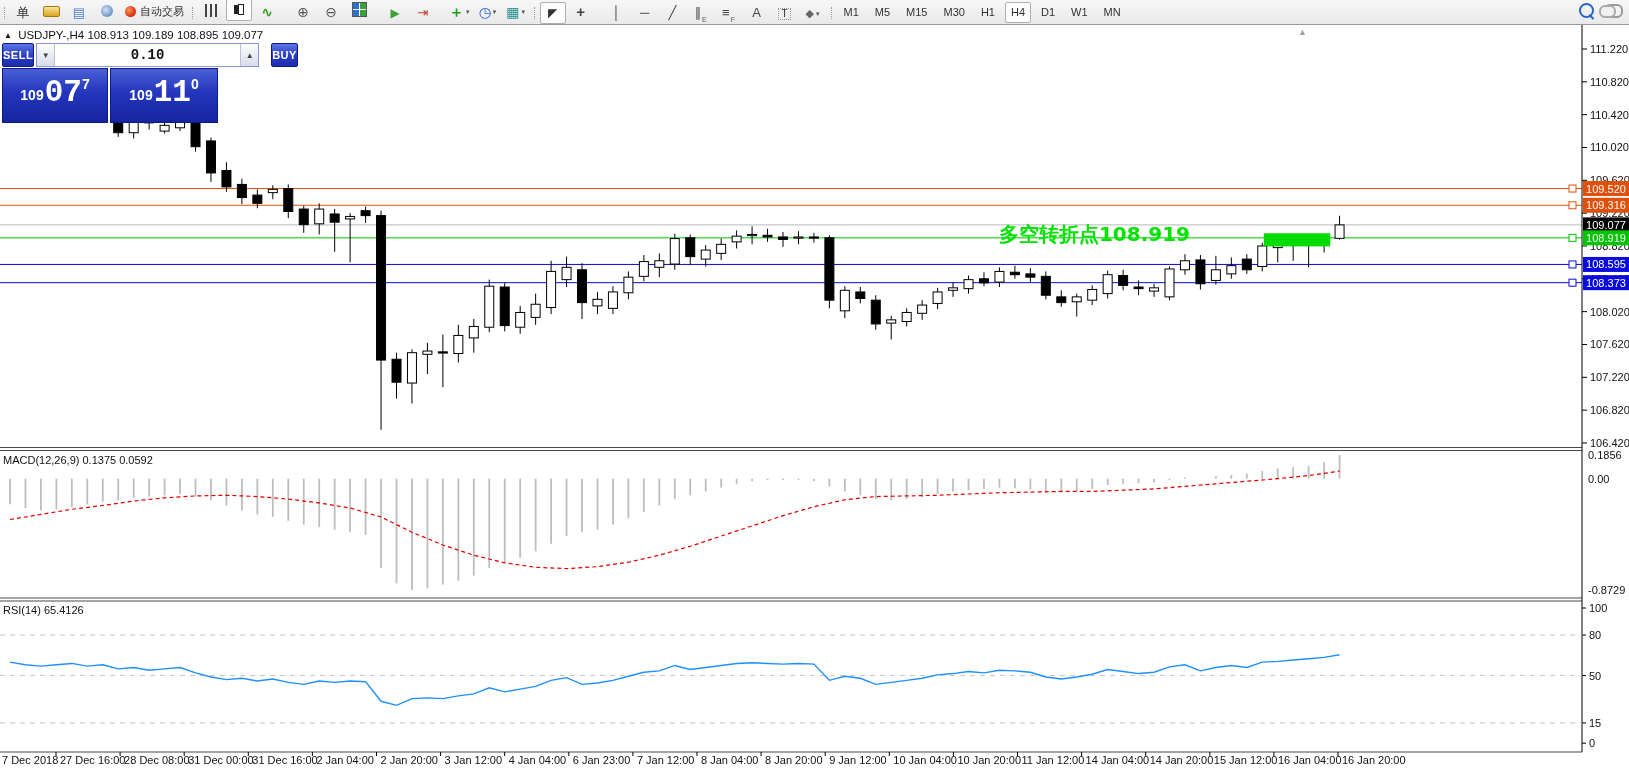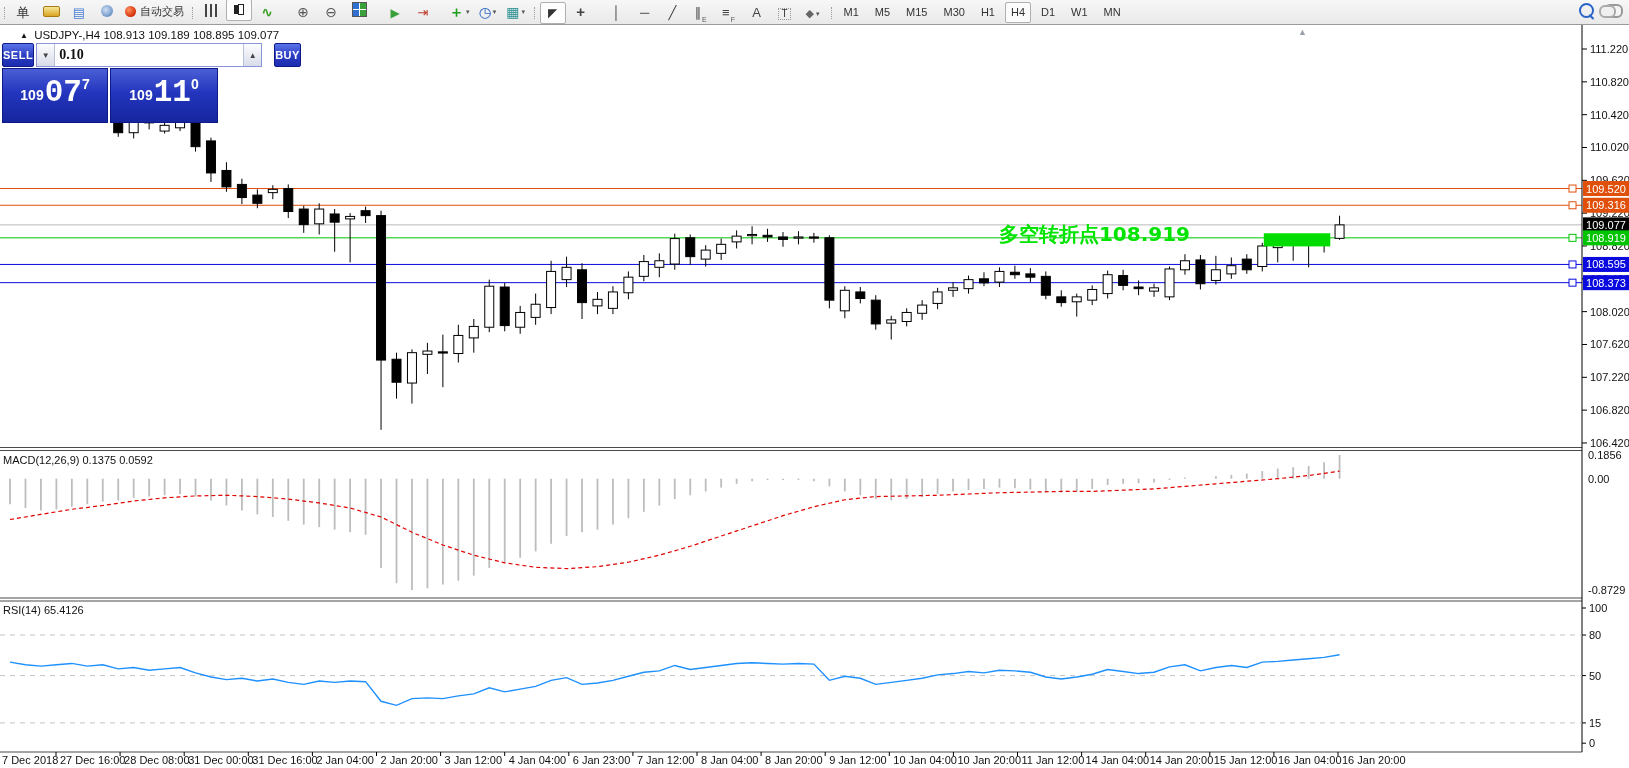--- a/index.html
+++ b/index.html
@@ -38,34 +38,34 @@
   .ic-shapes{color:#666;font-size:11px;}
   .tf-btn{display:inline-flex;align-items:center;justify-content:center;height:19px;padding:0 5px;margin:0 2px;font-size:11px;color:#333;border:1px solid transparent;border-radius:2px;}
   .tf-btn.active{background:#fcfcfc;border:1px solid #b0b0b0;}
   #tb-right{position:absolute;right:6px;top:3px;display:flex;align-items:center;gap:10px;}
   .ic-search{position:relative;width:11px;height:11px;border:2px solid #2a64c8;border-radius:50%;}
   .ic-search::after{content:"";position:absolute;left:9px;top:9px;width:6px;height:2px;background:#2a64c8;transform:rotate(45deg);transform-origin:0 0;}
   .ic-chat{position:relative;width:15px;height:10px;border:2px solid #999;border-radius:6px;background:#f4f4f4;}
   .ic-chat::before{content:"";position:absolute;left:-7px;top:-1px;width:13px;height:9px;border:2px solid #aaa;border-radius:6px;background:#f0f0f0;}
 
   
-  #chart-title{position:absolute;left:20px;top:29px;font-size:11.5px;color:#111;z-index:5;}
+  #chart-title{position:absolute;left:4px;top:29px;font-size:11.5px;color:#111;z-index:5;}
   #chart-title .tri{font-size:8px;vertical-align:1px;margin-right:3px;}
   #collapse-tri{position:absolute;left:1298px;top:27px;font-size:9px;color:#9aa0a6;z-index:5;}
 
   
   #trade-panel{position:absolute;left:2px;top:43px;width:214px;height:62px;z-index:6;font-weight:bold;color:#fff;}
   .tp-row1{position:absolute;left:0;top:0;width:100%;height:23px;display:flex;}
   .tp-btn{background:linear-gradient(#5a74e8,#2a3cc0 55%,#1b2cae);border:1px solid #0e1a86;border-radius:2px;display:flex;align-items:center;justify-content:center;font-size:11px;letter-spacing:.5px;}
   #sell-btn{width:46px;height:22px;}
   #buy-btn{width:50px;height:22px;margin-left:10px;}
   .tp-spin{flex:1;height:22px;margin:0 2px;background:#fff;border:1px solid #8a94d8;display:flex;align-items:center;}
   .spin-btn{width:17px;height:100%;background:linear-gradient(#fdfdfd,#d8dcea);border-right:1px solid #b8c0dd;color:#444;font-size:8px;display:flex;align-items:center;justify-content:center;}
   .spin-btn.up{border-right:none;border-left:1px solid #b8c0dd;}
-  #volume-input{flex:1;border:none;outline:none;text-align:left;font-size:14px;font-weight:bold;color:#111;padding:0 4px;min-width:0;font-family:Liberation Serif, serif;}
+  #volume-input{flex:1;border:none;outline:none;text-align:center;font-size:14px;font-weight:bold;color:#111;padding:0 4px;min-width:0;font-family:Liberation Mono, monospace;}
   .tp-price{position:absolute;top:25px;height:37px;background:linear-gradient(#4a5fd6,#2335bd 45%,#16269e);border:1px solid #0e1a86;display:flex;align-items:flex-end;justify-content:center;padding-bottom:16px;}
   #sell-price{left:0;width:104px;}
   #buy-price{left:108px;width:106px;}
   .p-small{font-size:14px;margin:0 1px 3px 0;}
   .p-big{font-size:31px;line-height:.85;font-family:Liberation Mono, monospace;}
   .p-sup{font-size:14px;margin-bottom:14px;}
 </style>
 </head>
 <body>
 

